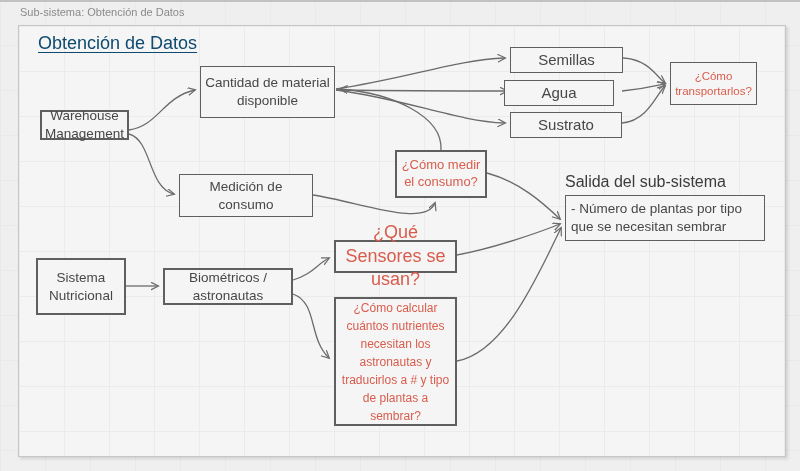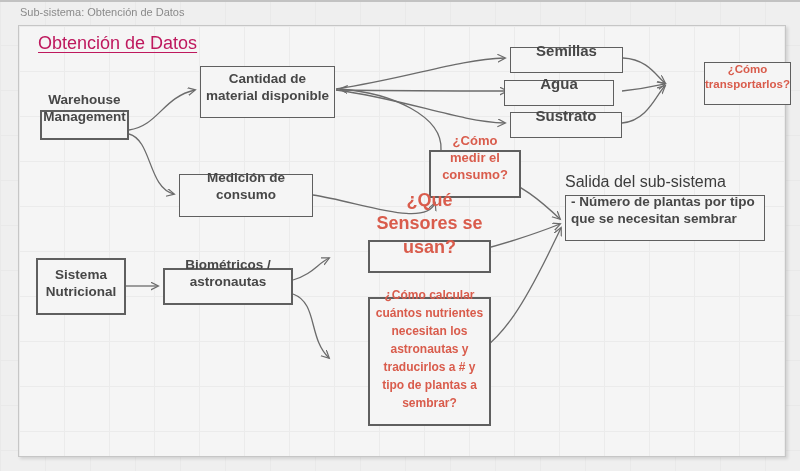--- a/index.html
+++ b/index.html
@@ -24,29 +24,28 @@
       linear-gradient(#ebebeb 1px, transparent 1px),
       linear-gradient(90deg,#ebebeb 1px, transparent 1px);
     background-size:45px 45px;
     border:1px solid #c6c6c6;
     box-shadow:2px 2px 3px rgba(0,0,0,0.12);
   }
   svg.edges{position:absolute;left:0;top:0;pointer-events:none;}
   .node{
     position:absolute;box-sizing:border-box;
     background:#f5f5f5;border:2px solid #5f5f5f;
-    display:flex;align-items:flex-end;justify-content:center;text-align:center;
+    display:flex;align-items:center;justify-content:center;text-align:center;
     color:#474747;font-size:13.5px;line-height:1.3;
     padding:12px 3px;
-    font-weight:bold;
   }
   .node.thin{border-width:1.5px;}
-  .node.red{color:#d95c4c;margin-left:34px;}
+  .node.red{color:#d95c4c;}
   .title{
-    position:absolute;left:38px;top:33px;font-size:18px;color:#be185d;
+    position:absolute;left:38px;top:33px;font-size:18px;color:#0c4a6e;
     text-decoration:underline;text-underline-offset:3px;
   }
   .out-heading{
     position:absolute;left:565px;top:173px;font-size:16px;color:#3c3c3c;
   }
   .left-align{justify-content:flex-start;text-align:left;padding-left:5px;}
 </style>
 </head>
 <body>
 

